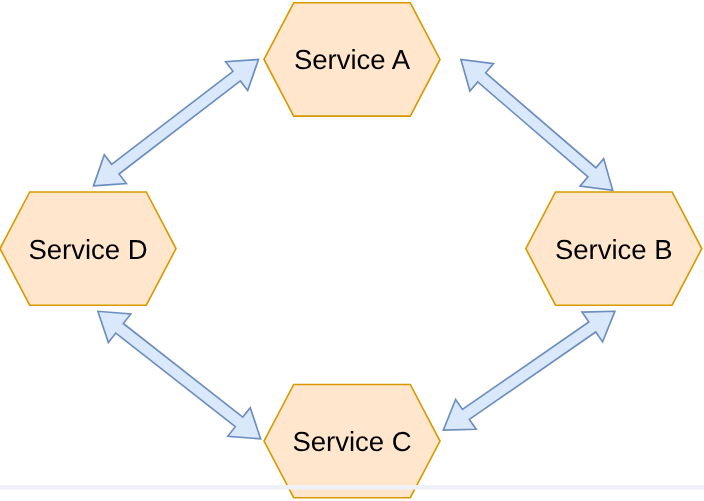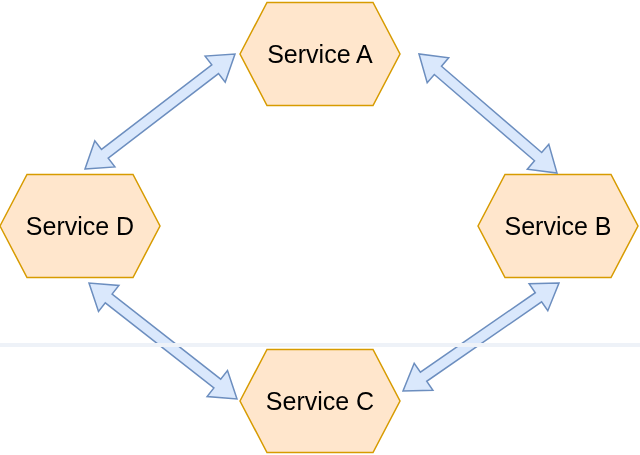--- a/index.html
+++ b/index.html
@@ -7,21 +7,21 @@
     padding: 0;
     width: 640px;
     height: 455px;
     background: #ffffff;
     overflow: hidden;
     font-family: "Liberation Sans", sans-serif;
   }
   #stage {
     position: relative;
     width: 640px;
-    height: 347px;
+    height: 445px;
   }
   svg { display: block; }
   .hex {
     fill: var(--node-fill, #ffe6cc);
     stroke: var(--node-stroke, #d79b00);
     stroke-width: 1.5;
   }
   .arrow {
     fill: var(--arrow-fill, #dae8fc);
     stroke: var(--arrow-stroke, #6c8ebf);

